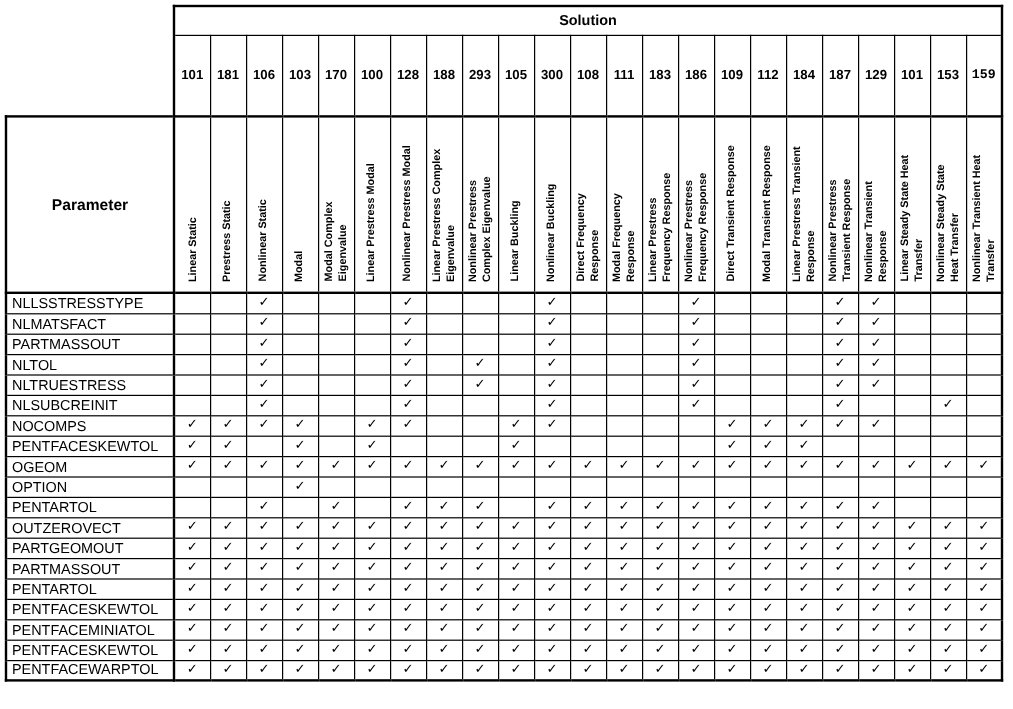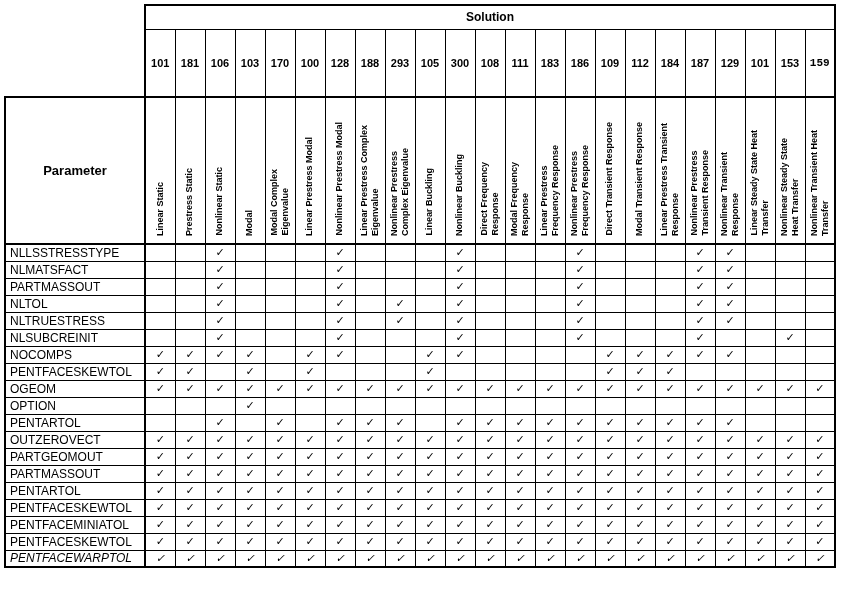--- a/index.html
+++ b/index.html
@@ -91,21 +91,21 @@
     text-align: left;
     padding-left: 4px;
     white-space: nowrap;
   }
   td.check {
     text-align: center;
     font-size: 11px;
     line-height: 1;
   }
   td.check:last-child { border-right-width: 2px; }
-  tbody tr:last-child td { border-bottom-width: 2px; font-style: italic; }
+  tbody tr:last-child td { border-bottom-width: 2px; }
 </style>
 </head>
 <body>
 
 <div class="page">
   <table class="matrix">
     <colgroup>
       <col style="width:140px">
     <col style="width: 30px;">
         <col style="width: 30px;">

